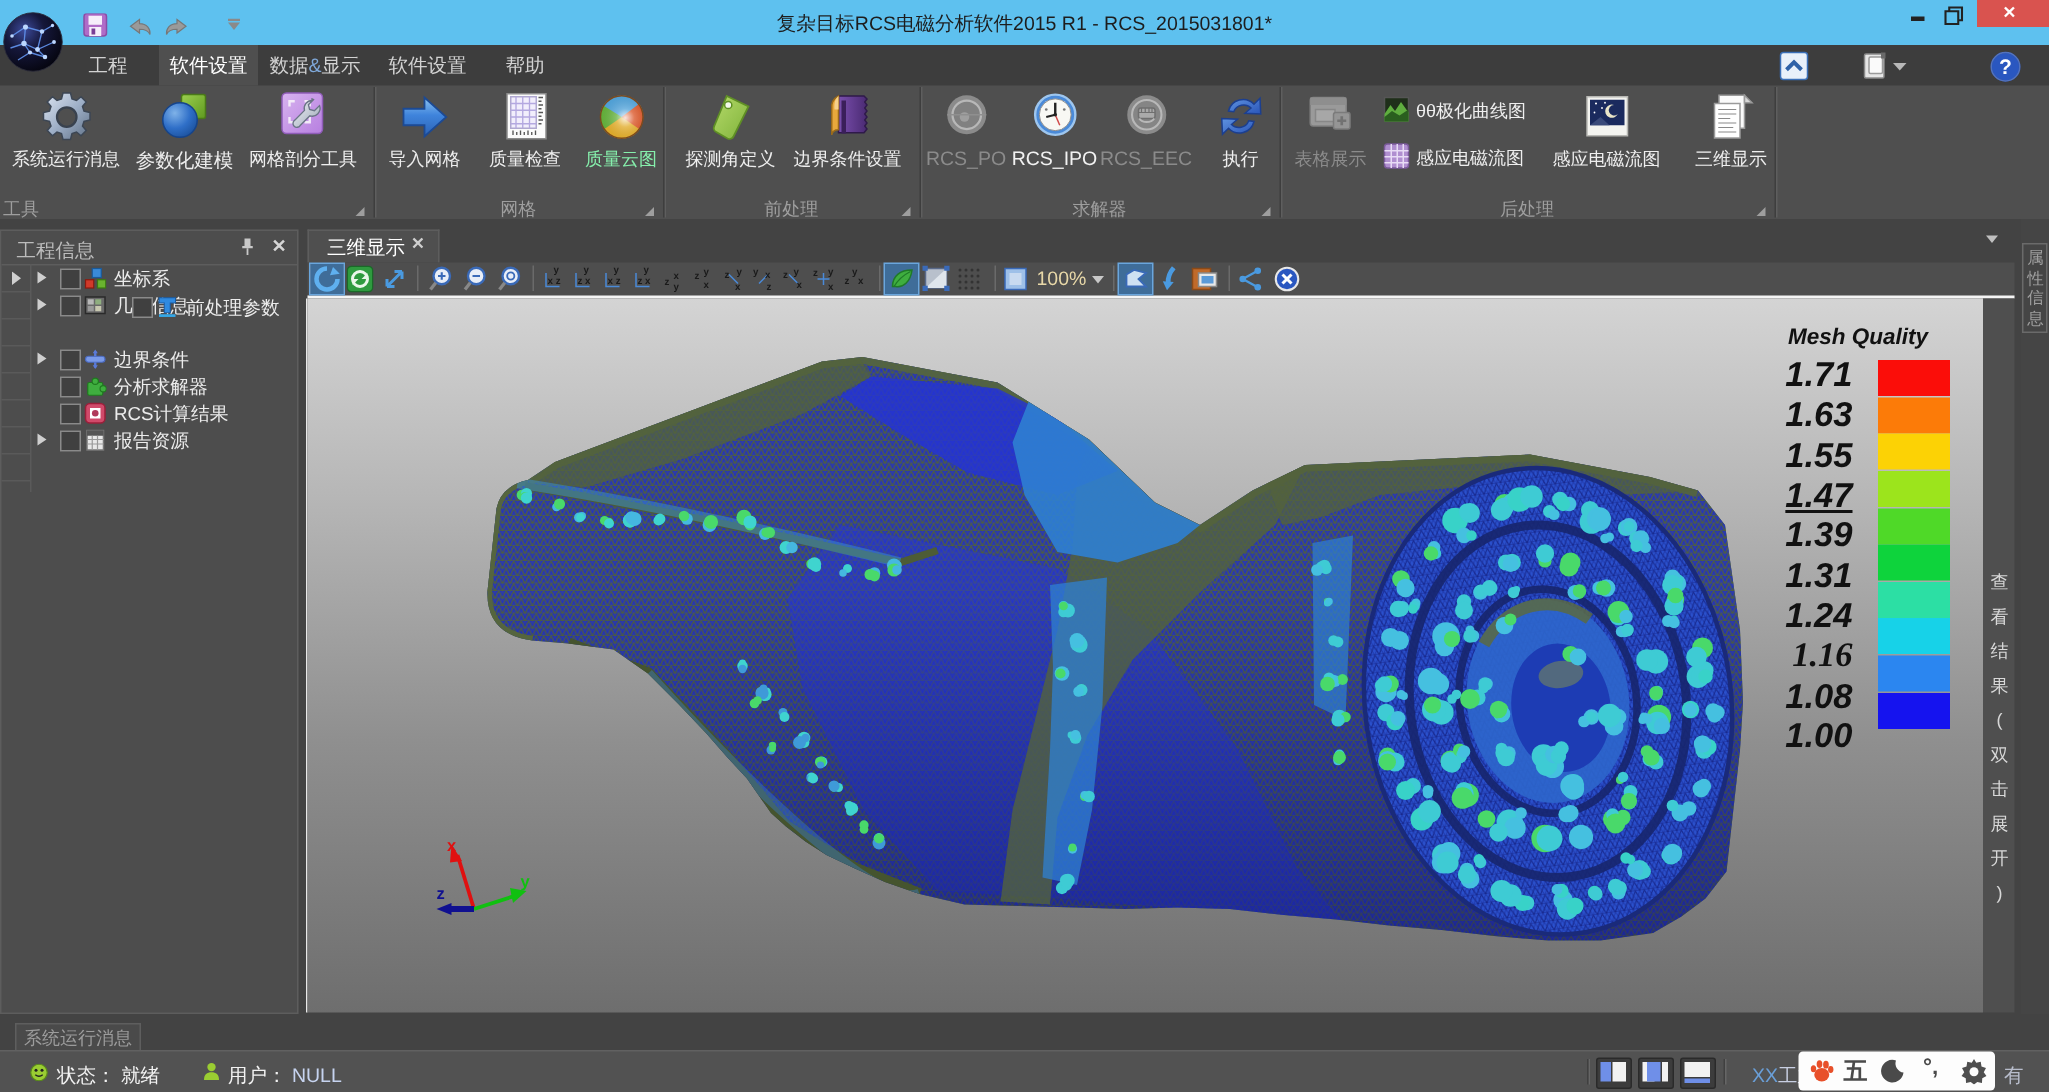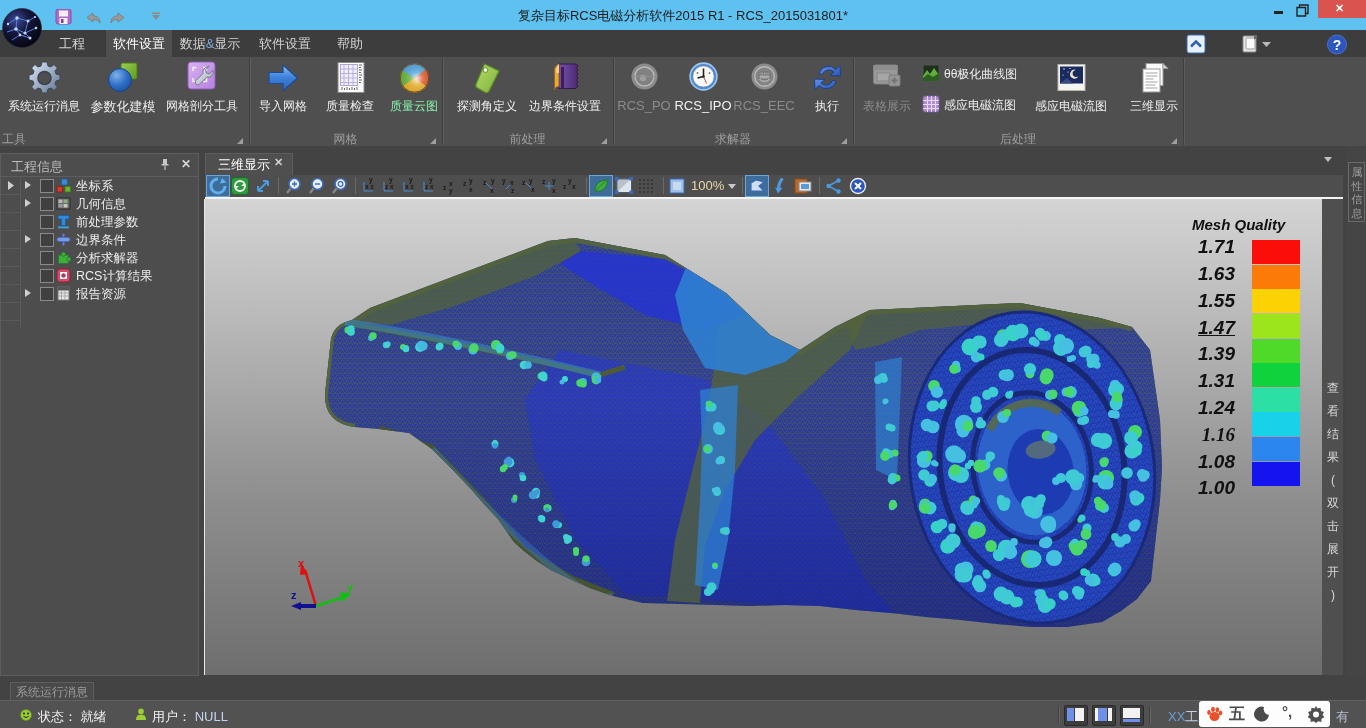--- a/index.html
+++ b/index.html
@@ -39,21 +39,21 @@
   
   #viewport{position:absolute;left:205px;top:199px;width:1117px;height:476px;
      background:linear-gradient(#d4d4d4 0%,#b6b6b6 28%,#8f8f8f 62%,#6e6e6e 100%);overflow:hidden;}
   #rstrip{position:absolute;left:1322px;top:199px;width:21px;height:476px;background:#4f4f4f;}
   
   #sidebar{position:absolute;left:1347px;top:146px;width:19px;height:530px;background:#454545;}
   #proptab{position:absolute;left:1348px;top:162px;width:17px;height:60px;border:1px solid #6a6a6a;box-sizing:border-box;}
   
   #legend{position:absolute;left:1180px;top:214px;width:130px;color:#111;}
   #legend .lt{font-size:15px;font-weight:bold;font-style:italic;}
-  .lrow{position:absolute;font-size:19px;font-weight:bold;font-style:italic;width:55px;text-align:right;}
+  .lrow{position:absolute;font-size:23px;font-weight:bold;font-style:italic;width:55px;text-align:right;}
   .lblk{position:absolute;left:72px;width:48px;height:24px;}
   
   #bottab{position:absolute;left:10px;top:682px;width:84px;height:18px;background:#4a4a4a;border:1px solid #5e5e5e;border-bottom:none;
      color:#9c9c9c;font-size:12px;box-sizing:border-box;}
   #statusbar{position:absolute;left:0;top:700px;width:1366px;height:28px;background:#525252;border-top:1px solid #616161;box-sizing:border-box;}
   .stext{position:absolute;top:7px;font-size:13px;color:#f2f2f2;}
   .layicon{position:absolute;top:4px;width:22px;height:19px;background:#3c3c3c;border:1px solid #2a2a2a;border-radius:2px;}
   #imebox{position:absolute;left:1199px;top:0px;width:131px;height:26px;background:#fdfdfd;border-radius:3px;}
 </style>
 </head>
@@ -417,21 +417,21 @@
       <div class="cbx"></div>
   <svg class="tic" viewBox="0 0 15 15">
         <rect x="1" y="2" width="13" height="11" fill="#6a6a6a" stroke="#2a2a2a"></rect>
         <rect x="2.5" y="3.5" width="4" height="3.5" fill="#b8b8b8"></rect>
         <rect x="7.5" y="3.5" width="4" height="3.5" fill="#8fae7f"></rect>
         <rect x="2.5" y="8" width="4" height="3.5" fill="#9a9a9a"></rect>
         <rect x="7.5" y="8" width="4" height="3.5" fill="#c8c8b0"></rect>
       </svg>
   <div class="lbl">几何信息</div>
     </div>
-<div class="trow" style="top:213px;">
+<div class="trow" style="top:196px;margin-left:48px;">
       <div class="cbx"></div>
   <svg class="tic" viewBox="0 0 15 15">
         <path d="M2 1.5 H13 V5 H9.5 V11.5 H5.5 V5 H2 Z" fill="#2f8ae0" stroke="#1a5aa0" stroke-width="0.7"></path>
         <rect x="2" y="12.5" width="11" height="1.8" fill="#35a8e8"></rect>
       </svg>
   <div class="lbl">前处理参数</div>
     </div>
 <div class="trow" style="top:231px;">
       <div class="exp"></div>
       <div class="cbx"></div>

